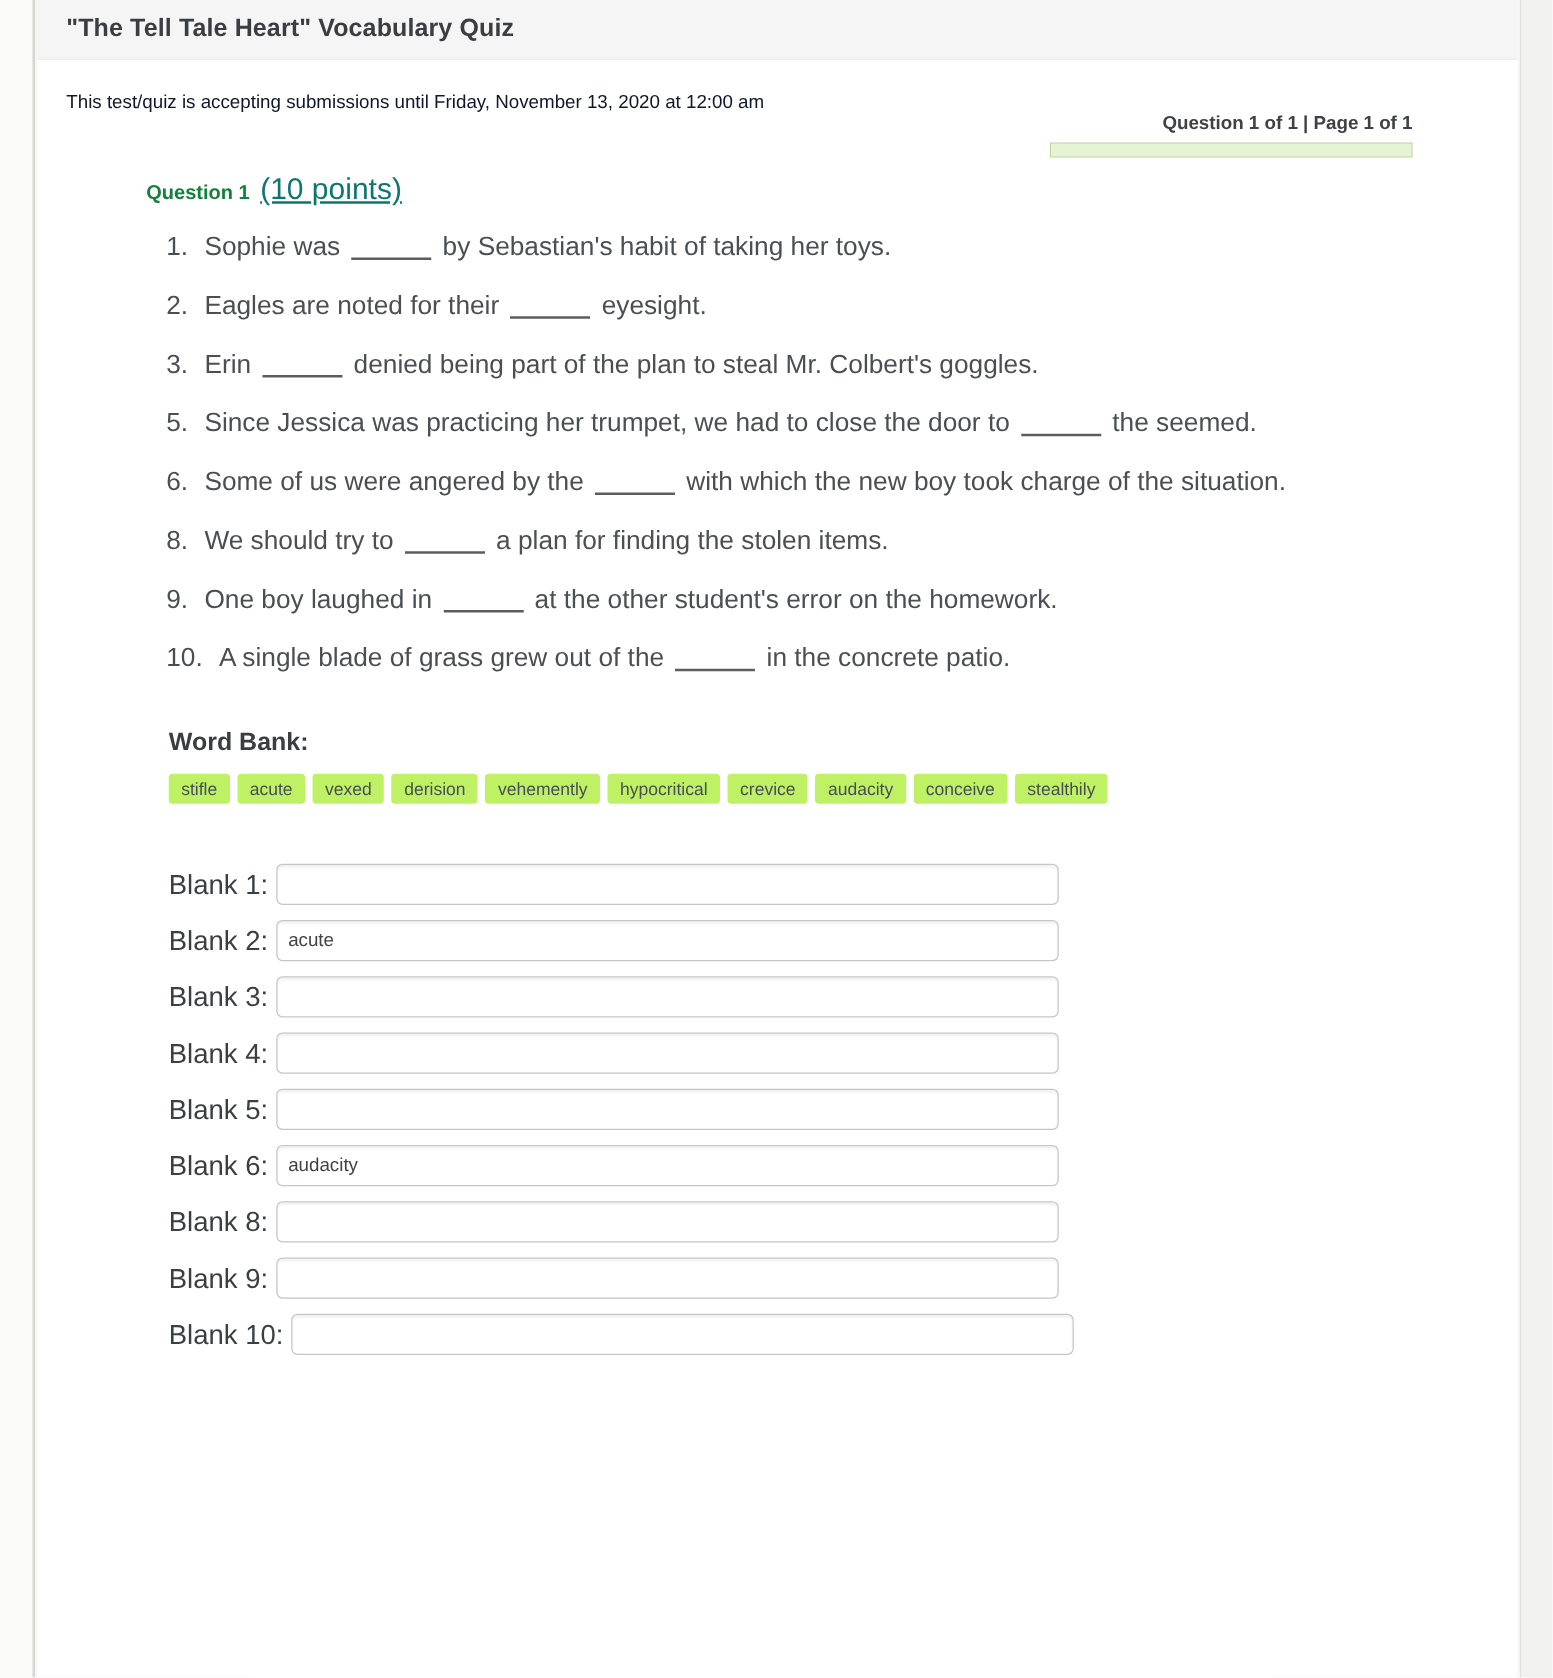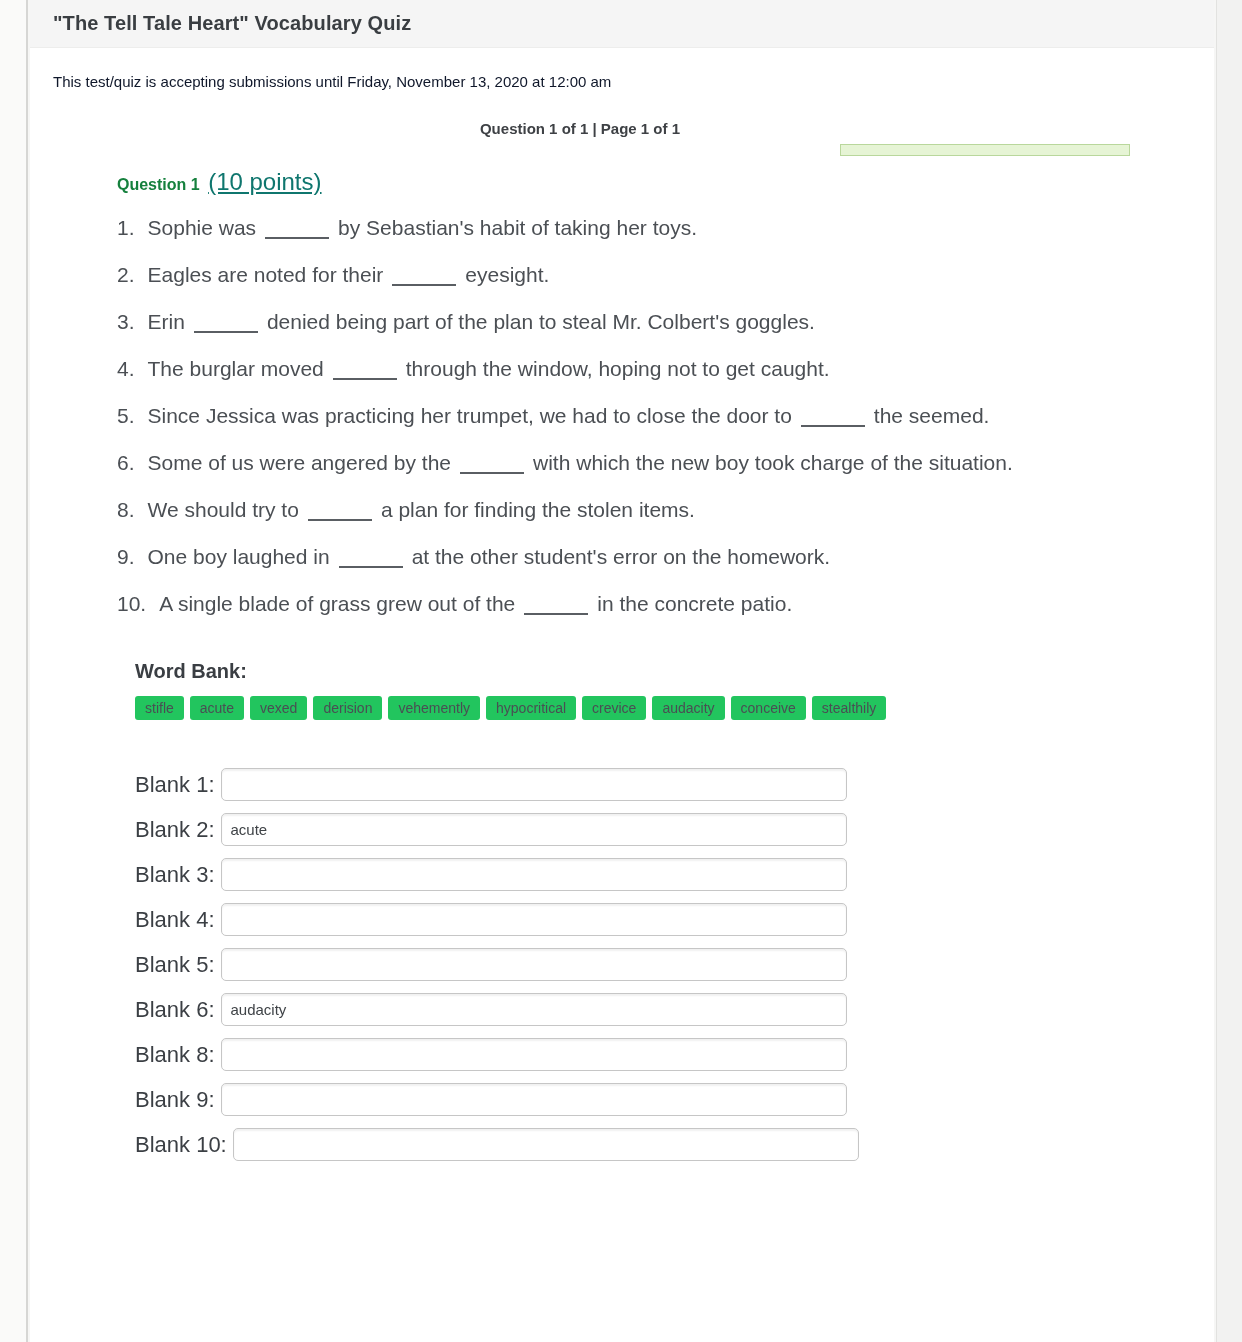--- a/index.html
+++ b/index.html
@@ -27,44 +27,44 @@
   }
   .header-bar .title {
     font-size:20px; font-weight:bold; color:#3a3e42; letter-spacing:0.1px;
   }
   .notice {
     margin:25px 0 0 23px; font-size:15px; color:#0f172a;
   }
   .content-col {
     width:1100px; 
   }
-  .pagination-wrap { margin-top:30px; text-align:center; }
+  .pagination-wrap { text-align:right; }
   .pagination-label { font-size:15px; font-weight:bold; color:#3e4145; }
   .progress-track {
     margin-top:6px; margin-left:auto; width:290px; height:12px;
     background:#ffffff; border:1px solid #b9d79c;
   }
   .progress-fill { height:100%; background:#e6f4d5; }
   .question-area { margin:12px 0 0 87px; width:1013px; }
   .q-header { margin-bottom:16px; }
   .q-label { font-size:16px; font-weight:bold; color:#15803d; }
   .q-points { font-size:24px; color:#0f766e; margin-left:4px;text-decoration:underline; }
   p.sentence {
-    font-size:21px; color:#4b4f54; line-height:31px; margin:0 0 16px 0;
+    font-size:21px; color:#4b4f54; line-height:31px; margin:0 0 16px 16px;
   }
   p.sentence .num { margin-right:13px; }
   .blank-line {
     display:inline-block; width:64px; height:18px;
     border-bottom:2px solid #5a5e63; vertical-align:-4px; margin:0 9px;
   }
   .bank-area { margin:41px 0 16px 105px; }
   .bank-heading { font-size:20px; font-weight:600; color:#3a3e43; }
   .chips { margin-top:13px; display:flex; gap:6px; }
   .chip {
-    background:#22c55e; color:#4a4e53; font-size:14px;
+    background:#bef264; color:#4a4e53; font-size:14px;
     padding:4px 10px; border-radius:3px; white-space:nowrap;
   }
   .blanks-area { margin:48px 0 0 105px; }
   .blank-row { display:flex; align-items:center; margin-bottom:12px; }
   .blank-row label {
     font-size:22px; color:#3b3f44; margin-right:6px; white-space:nowrap;
   }
   .blank-row input {
     width:626px; height:33px; border:1px solid #c6c6c6; border-radius:5px;
     box-shadow:inset 0 2px 2px rgba(0,0,0,0.06);
@@ -96,21 +96,20 @@
 
     <div class="question-area">
       <div class="q-header">
         <span class="q-label">Question 1</span>
         <span class="q-points">(10 points)</span>
       </div>
 
       <p class="sentence"><span class="num">1.</span><span>Sophie was</span><span class="blank-line"></span><span>by Sebastian's habit of taking her toys.</span></p>
       <p class="sentence"><span class="num">2.</span><span>Eagles are noted for their</span><span class="blank-line"></span><span>eyesight.</span></p>
       <p class="sentence"><span class="num">3.</span><span>Erin</span><span class="blank-line"></span><span>denied being part of the plan to steal Mr. Colbert's goggles.</span></p>
-      <p class="sentence"><span class="num">4.</span><span>The burglar moved</span><span class="blank-line"></span><span>through the window, hoping not to get caught.</span></p>
       <p class="sentence"><span class="num">5.</span><span>Since Jessica was practicing her trumpet, we had to close the door to</span><span class="blank-line"></span><span>the seemed.</span></p>
       <p class="sentence"><span class="num">6.</span><span>Some of us were angered by the</span><span class="blank-line"></span><span>with which the new boy took charge of the situation.</span></p>
       <p class="sentence"><span class="num">8.</span><span>We should try to</span><span class="blank-line"></span><span>a plan for finding the stolen items.</span></p>
       <p class="sentence"><span class="num">9.</span><span>One boy laughed in</span><span class="blank-line"></span><span>at the other student's error on the homework.</span></p>
       <p class="sentence"><span class="num">10.</span><span>A single blade of grass grew out of the</span><span class="blank-line"></span><span>in the concrete patio.</span></p>
     </div>
 
     <div class="bank-area">
       <div class="bank-heading">Word Bank:</div>
       <div class="chips">

